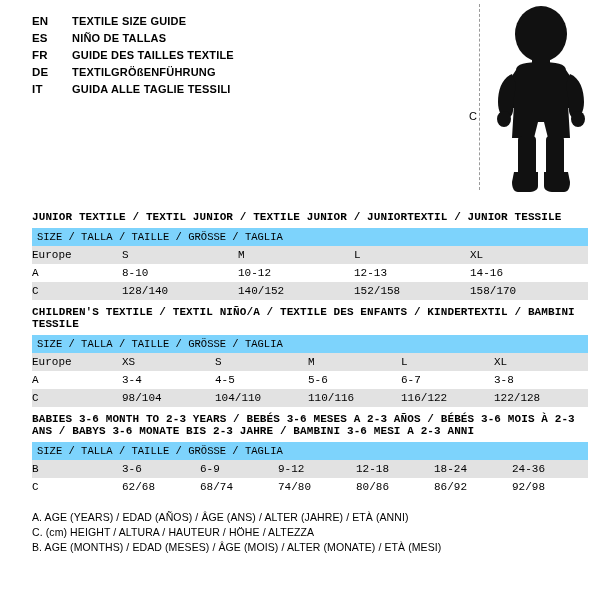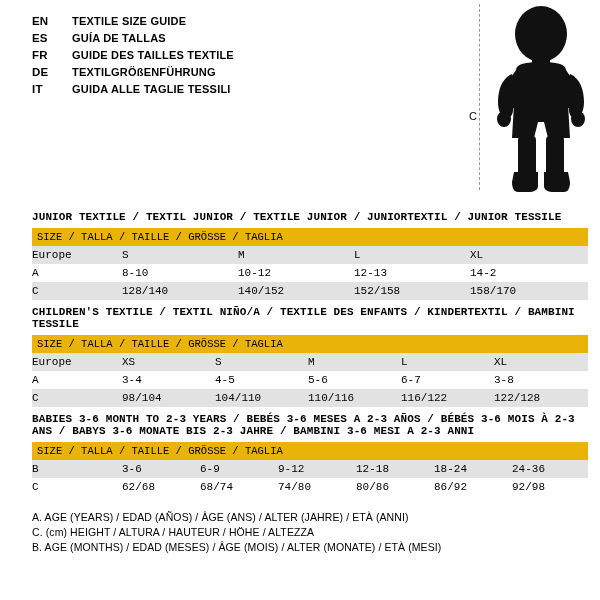--- a/index.html
+++ b/index.html
@@ -97,21 +97,21 @@
     border-collapse: collapse;
     width: 556px;
     table-layout: fixed;
   }
   table.size-table td {
     font-size: 11px;
     padding: 3px 0 3px 0;
     vertical-align: middle;
   }
   tr.head-row td {
-    background: #eab308;
+    background: #7dd3fc;
     font-size: 10.5px;
     padding: 3px 0 3px 5px;
     font-weight: normal;
   }
   tr.shade td {
     background: #e2e2e2;
   }
   tr.plain td {
     background: #ffffff;
   }
@@ -135,21 +135,21 @@
 <div class="page">
 
   <div class="header">
     <div class="lang-block">
       <div class="lang-row">
         <span class="lang-code">EN</span>
         <span class="lang-title">TEXTILE SIZE GUIDE</span>
       </div>
       <div class="lang-row">
         <span class="lang-code">ES</span>
-        <span class="lang-title">GUÍA DE TALLAS</span>
+        <span class="lang-title">NIÑO DE TALLAS</span>
       </div>
       <div class="lang-row">
         <span class="lang-code">FR</span>
         <span class="lang-title">GUIDE DES TAILLES TEXTILE</span>
       </div>
       <div class="lang-row">
         <span class="lang-code">DE</span>
         <span class="lang-title">TEXTILGRÖßENFÜHRUNG</span>
       </div>
       <div class="lang-row">
@@ -214,21 +214,21 @@
           <td>S</td>
           <td>M</td>
           <td>L</td>
           <td>XL</td>
         </tr>
         <tr class="plain">
           <td class="label-cell">A</td>
           <td>8-10</td>
           <td>10-12</td>
           <td>12-13</td>
-          <td>14-2</td>
+          <td>14-16</td>
         </tr>
         <tr class="shade">
           <td class="label-cell">C</td>
           <td>128/140</td>
           <td>140/152</td>
           <td>152/158</td>
           <td>158/170</td>
         </tr>
       </tbody>
     </table>

